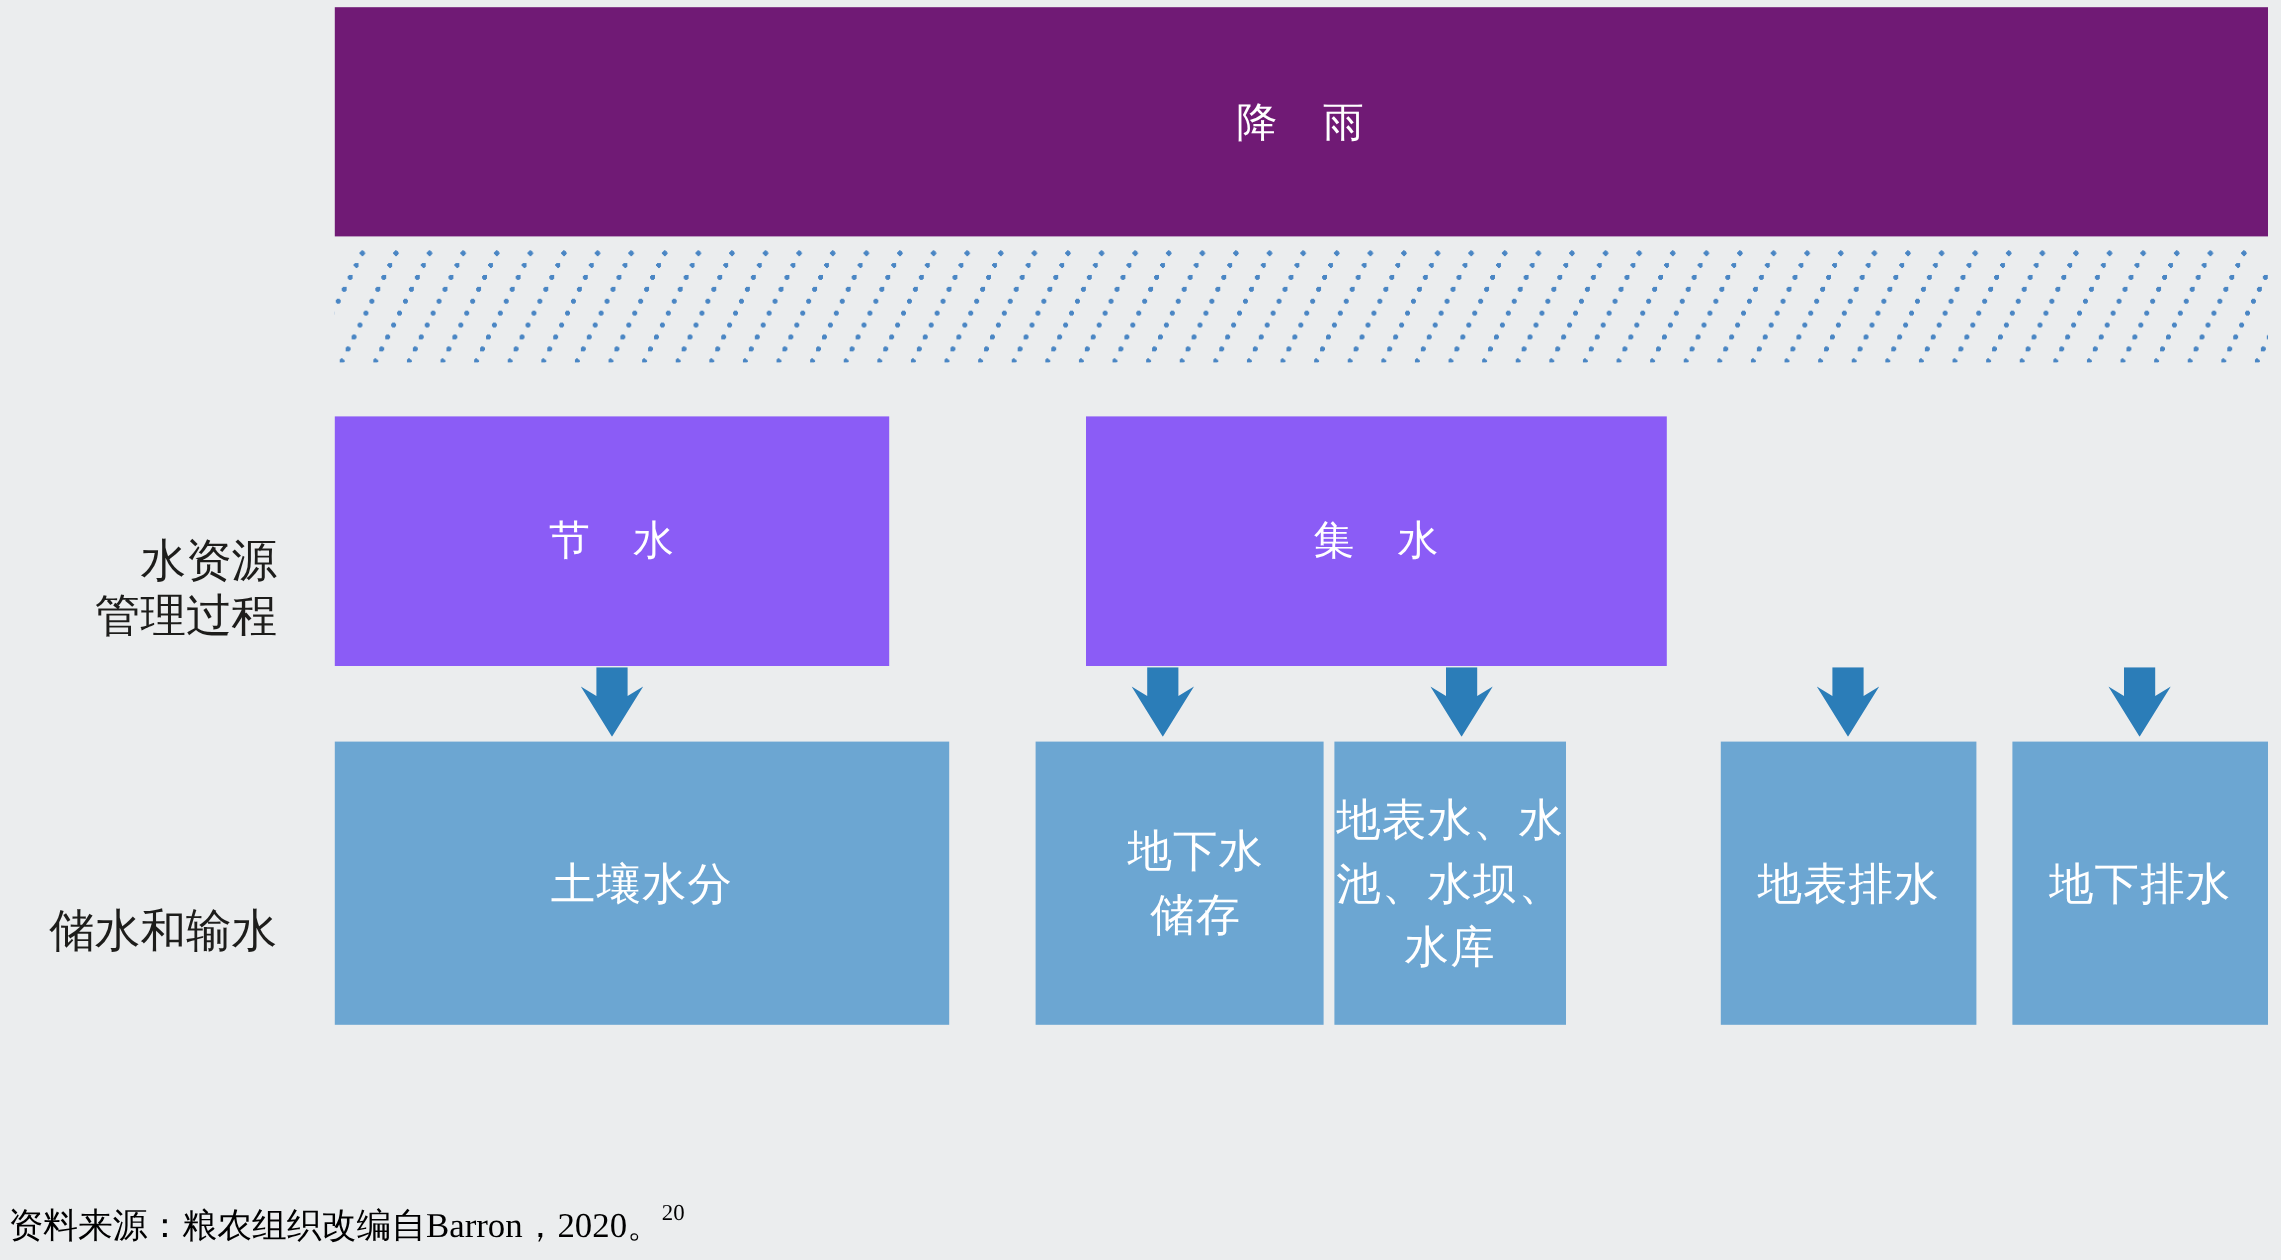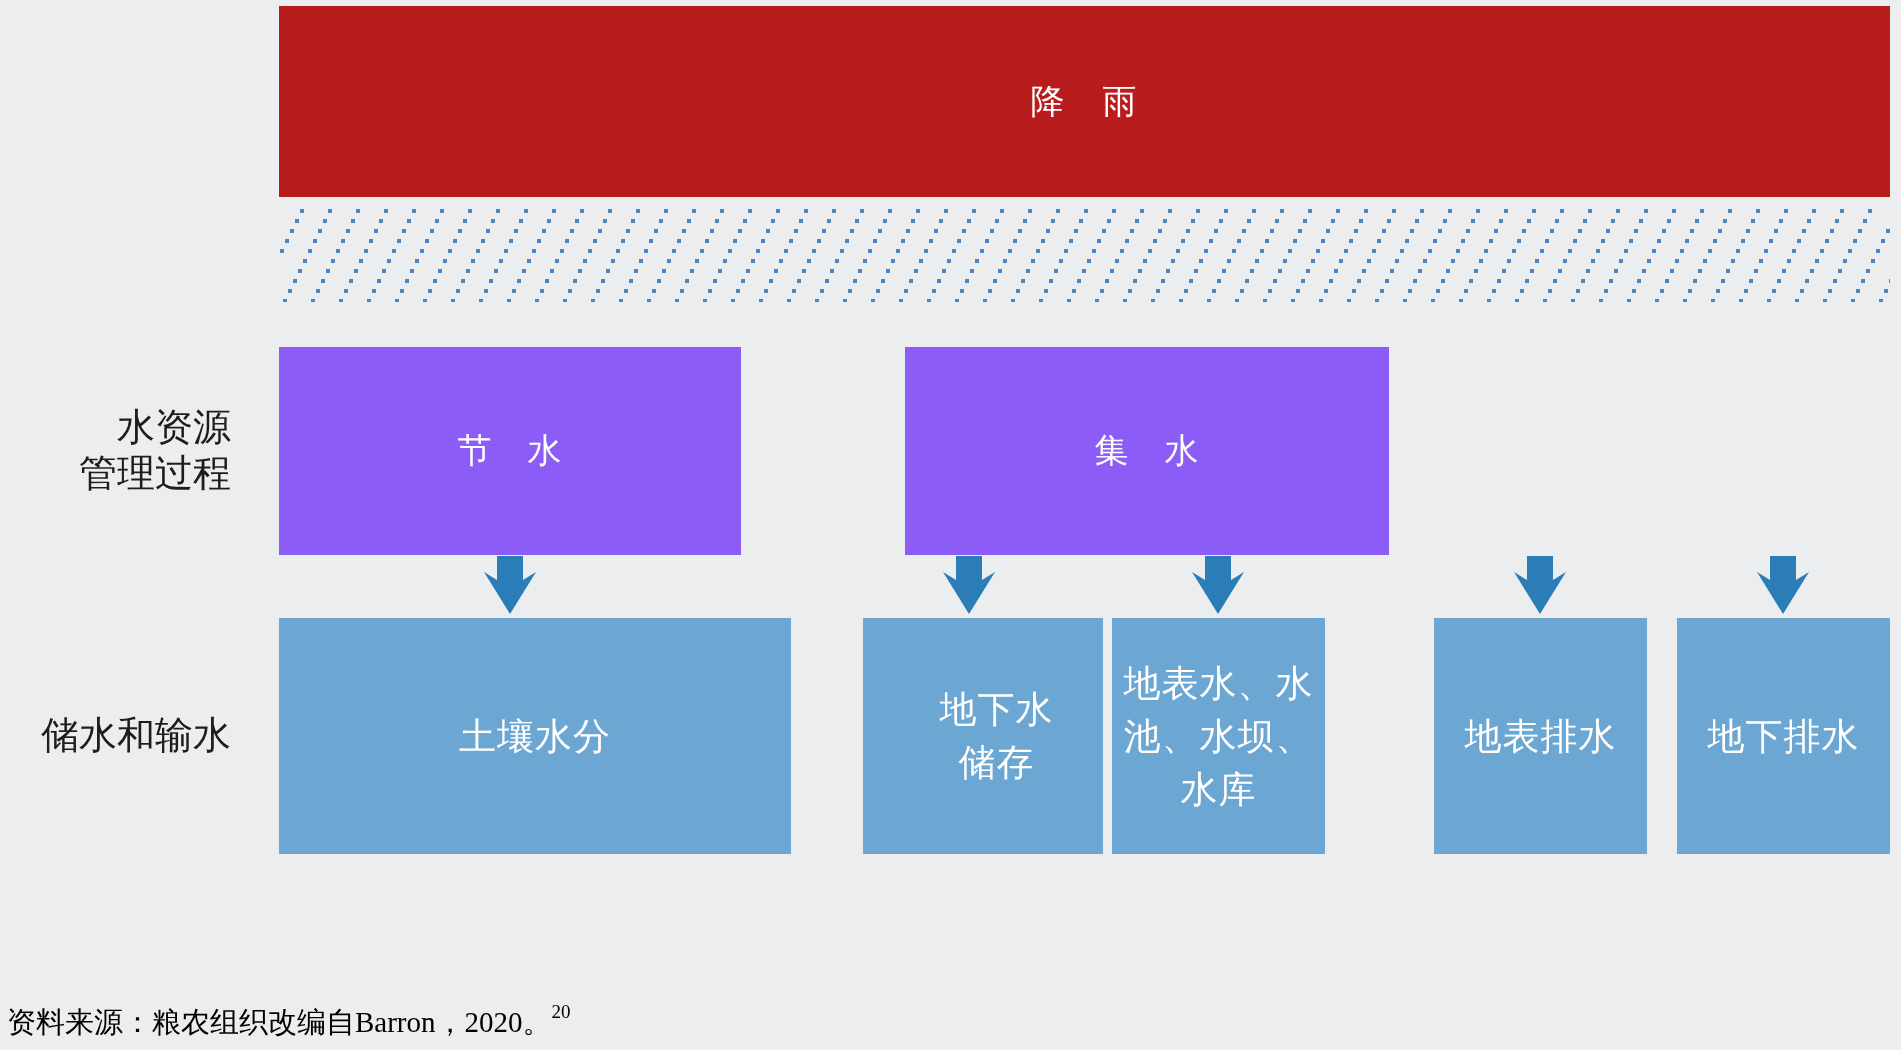--- a/index.html
+++ b/index.html
@@ -6,21 +6,21 @@
   body{
     width:1901px;height:1050px;
     background:#ebedee;
     font-family:"Liberation Sans","DejaVu Sans",sans-serif;
     overflow:hidden;
   }
   .canvas{position:relative;width:1901px;height:1050px;}
 
   .banner{
     position:absolute;left:279px;top:6px;width:1611px;height:191px;
-    background:#b91c1c;
+    background:#701a75;
     display:flex;align-items:center;justify-content:center;
     color:#ffffff;font-size:34px;letter-spacing:2px;
   }
 
   .rain{
     position:absolute;left:279px;top:206px;width:1611px;height:96px;
     background-image:
       radial-gradient(circle 2.2px at 23px 5px,  #4a86c4 97%, rgba(74,134,196,0) 100%),
       radial-gradient(circle 2.2px at 18px 15px, #4a86c4 97%, rgba(74,134,196,0) 100%),
       radial-gradient(circle 2.2px at 13px 25px, #4a86c4 97%, rgba(74,134,196,0) 100%),
@@ -33,20 +33,21 @@
       radial-gradient(circle 2.2px at 6px 95px,  #4a86c4 97%, rgba(74,134,196,0) 100%);
     background-size:28px 100px;
     background-repeat:repeat;
   }
 
   .side-label{
     position:absolute;left:0;width:231px;
     text-align:right;
     color:#1d1d1b;font-size:38px;line-height:46px;
     white-space:pre-line;
+    margin-top:41px;
   }
   .side-label.process{top:404px;}
   .side-label.storage{top:712px;}
 
   .pbox{
     position:absolute;top:347px;height:208px;
     background:#8b5cf6;
     display:flex;align-items:center;justify-content:center;
     color:#ffffff;font-size:34px;letter-spacing:1px;text-align:center;
   }
@@ -66,21 +67,21 @@
 
   .sbox{
     position:absolute;top:618px;height:236px;
     background:#6ca6d2;
     display:flex;align-items:center;justify-content:center;
     color:#ffffff;font-size:37px;line-height:53px;letter-spacing:1px;
     text-align:center;white-space:pre-line;
   }
   .sbox.s1{left:279px;width:512px;}
   .sbox.s2{left:863px;width:213px;padding-left:27px;}
-  .sbox.s3{left:1112px;width:213px;}
+  .sbox.s3{left:1112px;width:193px;}
   .sbox.s4{left:1434px;width:213px;}
   .sbox.s5{left:1677px;width:213px;}
 
   .source{
     position:absolute;left:7px;top:1002px;
     font-family:"Liberation Serif","DejaVu Serif",serif;
     color:#000000;font-size:29px;line-height:40px;
   }
   .source sup{font-size:19px;line-height:0;vertical-align:14px;margin-top:24px;}
 </style>

